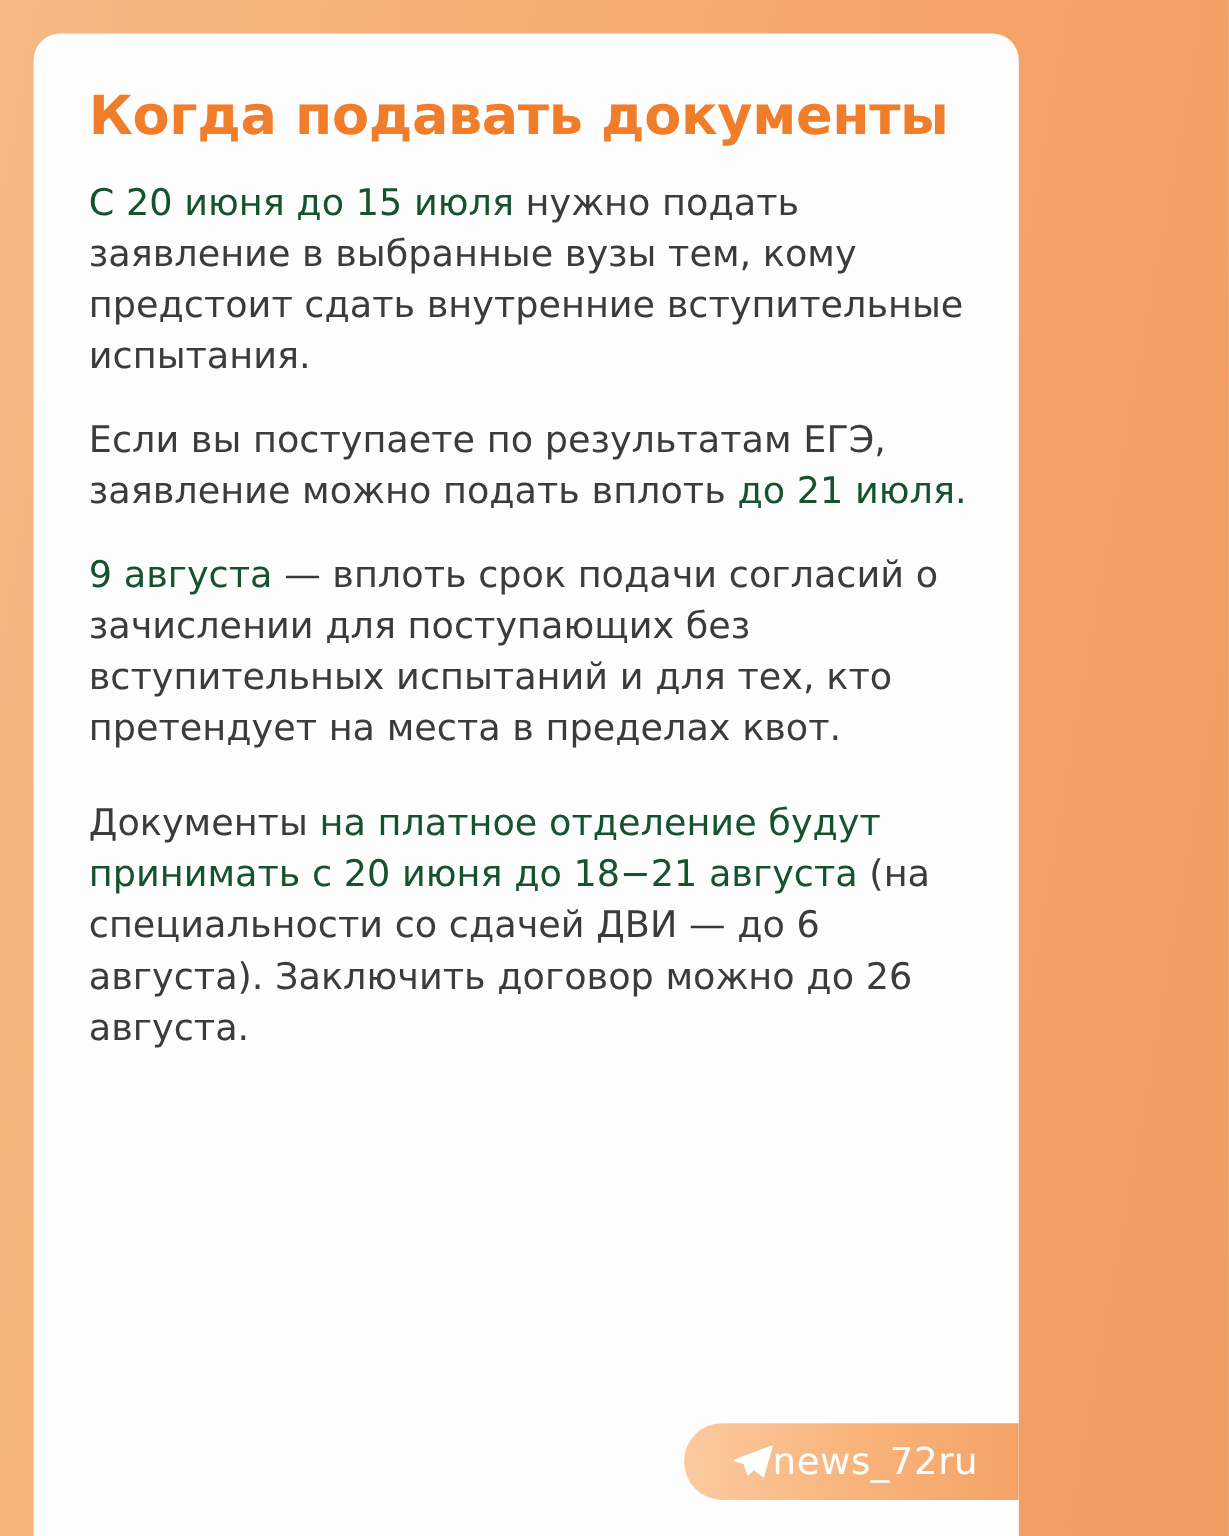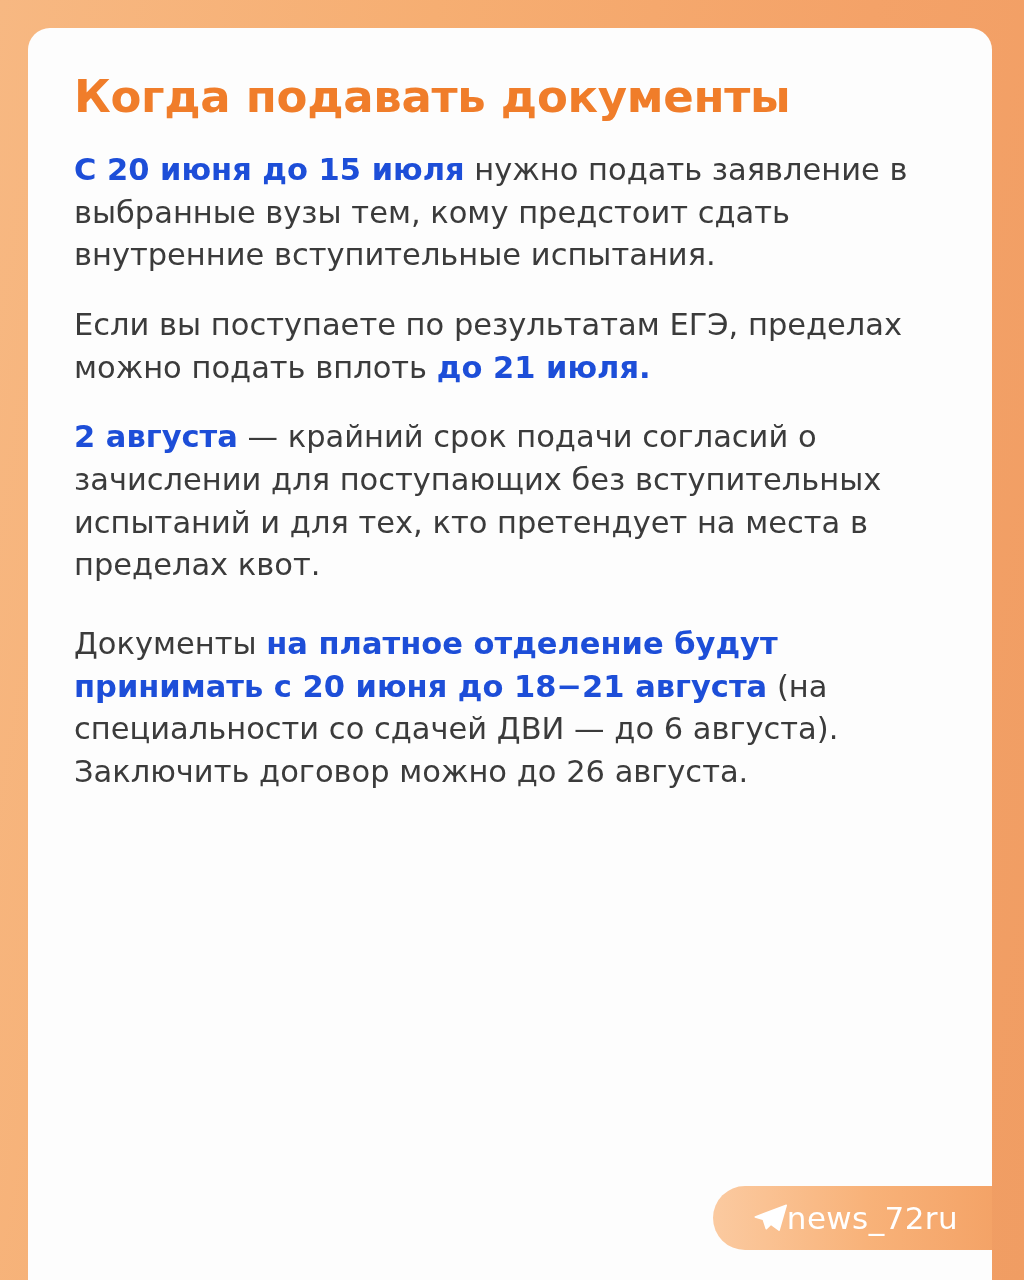--- a/index.html
+++ b/index.html
@@ -16,21 +16,21 @@
   .poster {
     position: relative;
     width: 1024px;
     height: 1280px;
     background: linear-gradient(100deg, #f7b882 0%, #f6ae72 35%, #f4a268 70%, #f09d63 100%);
     box-sizing: border-box;
     padding: 28px 28px 0 28px;
   }
   .card {
     position: relative;
-    width: 964px;
+    width: 821px;
     height: 1252px;
     background: #fdfdfd;
     border-radius: 22px 22px 0 0;
     box-sizing: border-box;
     padding: 42px 42px 0 46px;
     overflow: hidden;
   }
   .title {
     color: #f07d2a;
     font-size: 45px;
@@ -51,22 +51,22 @@
     font-weight: 400;
   }
   .para {
     margin: 0 0 27px 0;
   }
   .para:last-child {
     margin-bottom: 0;
     margin-top: 36px;
   }
   b, .bold {
-    font-weight: 700;
-    color: #1d4ed8;
+    font-weight: 400;
+    color: #14532d;
   }
   .footer-badge {
     position: absolute;
     right: 0;
     bottom: 30px;
     display: flex;
     align-items: center;
     background: linear-gradient(90deg, #fbcaa0 0%, #f8b279 55%, #f4a367 100%);
     border-radius: 34px 0 0 34px;
     padding: 14px 34px 14px 40px;
@@ -89,22 +89,22 @@
 
 <div class="poster">
   <div class="card">
 
     <h1 class="title">
       <span class="line">Когда подавать документы</span>
     </h1>
 
     <div class="body-text">
       <p class="para"><b>С 20 июня до 15 июля</b><span> нужно подать заявление в выбранные вузы тем, кому предстоит сдать внутренние вступительные испытания.</span></p>
-      <p class="para"><span>Если вы поступаете по результатам ЕГЭ, пределах можно подать вплоть </span><b>до 21 июля.</b></p>
-      <p class="para"><b>2 августа</b><span>  — крайний срок подачи согласий о зачислении для поступающих без вступительных испытаний и для тех, кто претендует на места в пределах квот.</span></p>
+      <p class="para"><span>Если вы поступаете по результатам ЕГЭ, заявление можно подать вплоть </span><b>до 21 июля.</b></p>
+      <p class="para"><b>9 августа</b><span>  — вплоть срок подачи согласий о зачислении для поступающих без вступительных испытаний и для тех, кто претендует на места в пределах квот.</span></p>
       <p class="para"><span>Документы </span><b>на платное отделение будут принимать с 20 июня до 18−21 августа</b><span> (на специальности со сдачей ДВИ — до 6 августа). Заключить договор можно до 26 августа.</span></p>
     </div>
 
     <div class="footer-badge">
       <span>
         <svg class="tg-icon" viewBox="0 0 34 30" xmlns="http://www.w3.org/2000/svg" aria-hidden="true">
           <path d="M33 1.6 L2 13.2 a0.8 0.8 0 0 0 0.05 1.5 l7.6 2.4 l2.9 8.9 a0.8 0.8 0 0 0 1.35 0.33 l4.1 -4.2 l7.6 5.6 a0.8 0.8 0 0 0 1.25 -0.47 L34 2.6 A0.8 0.8 0 0 0 33 1.6 Z" fill="#ffffff"></path>
         </svg>
       </span>
       <span class="footer-handle">news_72ru</span>

